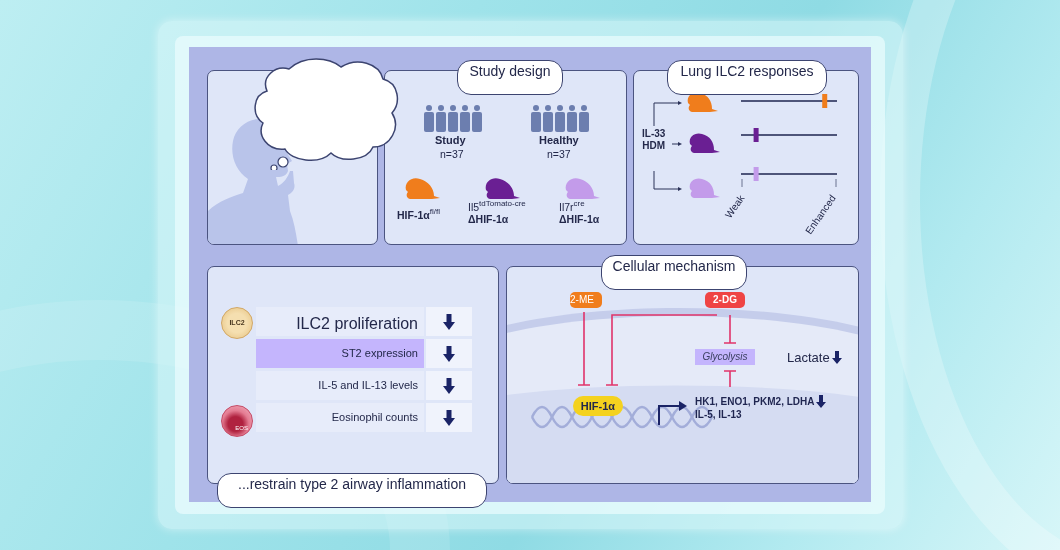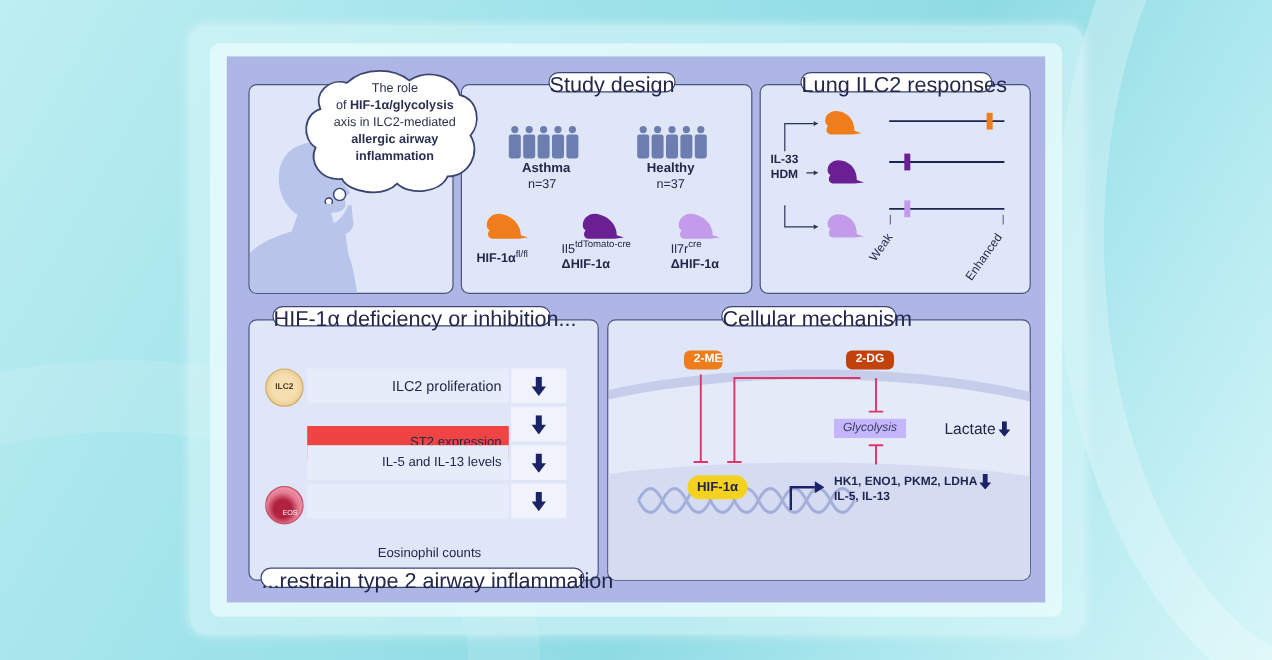--- a/index.html
+++ b/index.html
@@ -5,21 +5,21 @@
   *{box-sizing:border-box;margin:0;padding:0}
   body{width:1060px;height:550px;overflow:hidden;font-family:"Liberation Sans",sans-serif;
     background:linear-gradient(120deg,#bdeef2 0%,#9fe3ea 35%,#8fdbe4 60%,#b2eaf0 80%,#d7f6f8 100%);position:relative}
   .swoosh{position:absolute;border-radius:50%;pointer-events:none}
   .outer-card{position:absolute;left:158px;top:21px;width:745px;height:508px;border-radius:14px;
     background:rgba(220,248,250,0.55);box-shadow:0 0 10px rgba(255,255,255,0.5)}
   .inner-card{position:absolute;left:175px;top:36px;width:710px;height:478px;border-radius:8px;background:rgba(235,252,253,0.7)}
   .canvas{position:absolute;left:189px;top:47px;width:682px;height:455px;background:#aeb6e6}
   .panel{position:absolute;background:#dfe6f8;border:1.5px solid #4b5480;border-radius:7px;overflow:hidden}
   .pill{position:absolute;background:#fff;border:1.5px solid #3c4470;border-radius:14px;color:#23284a;
-    font-size:18px;text-align:center;line-height:20px;height:17px;white-space:nowrap;z-index:5}
+    font-size:14px;text-align:center;line-height:20px;height:35px;white-space:nowrap;z-index:5}
   .txt{position:absolute;color:#23284a;white-space:nowrap}
   .bold{font-weight:bold}
 </style>
 </head>
 <body>
 
 <div class="swoosh" style="left:-250px;top:300px;width:700px;height:500px;border:60px solid rgba(255,255,255,0.12)"></div>
 <div class="swoosh" style="left:880px;top:-200px;width:500px;height:800px;border:40px solid rgba(255,255,255,0.25)"></div>
 
 <div class="outer-card"></div>
@@ -34,27 +34,20 @@
     </svg>
   </div>
 
   
   <svg width="160" height="115" style="position:absolute;left:60px;top:8px;z-index:6">
     <path d="M40,14 C55,0 80,2 92,12 C108,2 130,8 134,24 C150,28 152,48 143,58 C152,72 142,92 124,92 C118,106 92,108 82,98 C70,110 42,106 36,94 C18,96 8,80 14,68 C2,60 4,40 18,36 C12,22 26,10 40,14 Z" fill="#fff" stroke="#3c4470" stroke-width="1.5"></path>
     <circle cx="34" cy="107" r="5" fill="#fff" stroke="#3c4470" stroke-width="1.2"></circle>
     <circle cx="25" cy="113" r="3" fill="#fff" stroke="#3c4470" stroke-width="1.2"></circle>
   </svg>
   <circle></circle>
-  <div style="position:absolute;left:76px;top:20px;width:128px;text-align:center;font-size:10.5px;line-height:14px;color:#2a3050;z-index:7">
-    <div>The role</div>
-    <div><span>of </span><b>HIF-1α/glycolysis</b></div>
-    <div>axis in ILC2-mediated</div>
-    <div class="bold">allergic airway</div>
-    <div class="bold">inflammation</div>
-  </div>
 
   
   <div class="panel" style="left:195px;top:23px;width:243px;height:175px">
     <svg width="60" height="28" style="position:absolute;left:38px;top:34px">
       <g fill="#6c7eaf">
         <circle cx="6" cy="3" r="3"></circle>
           <rect x="1" y="7" width="10" height="20" rx="2"></rect>
         <circle cx="18" cy="3" r="3"></circle>
           <rect x="13" y="7" width="10" height="20" rx="2"></rect>
         <circle cx="30" cy="3" r="3"></circle>
@@ -72,21 +65,21 @@
         <circle cx="18" cy="3" r="3"></circle>
           <rect x="13" y="7" width="10" height="20" rx="2"></rect>
         <circle cx="30" cy="3" r="3"></circle>
           <rect x="25" y="7" width="10" height="20" rx="2"></rect>
         <circle cx="42" cy="3" r="3"></circle>
           <rect x="37" y="7" width="10" height="20" rx="2"></rect>
         <circle cx="54" cy="3" r="3"></circle>
           <rect x="49" y="7" width="10" height="20" rx="2"></rect>
       </g>
     </svg>
-    <div class="txt bold" style="left:50px;top:63px;font-size:11px">Asthma</div>
+    <div class="txt bold" style="left:50px;top:63px;font-size:11px">Study</div>
     <div class="txt" style="left:55px;top:77px;font-size:10.5px">n=37</div>
     <div class="txt bold" style="left:154px;top:63px;font-size:11px">Healthy</div>
     <div class="txt" style="left:162px;top:77px;font-size:10.5px">n=37</div>
 
     <svg width="40" height="26" style="position:absolute;left:17px;top:105px">
       <path d="M4,14 C2,6 10,0 18,3 C26,5 32,12 32,20 L38,22 L30,23 L8,23 C4,22 4,18 6,16 Z" fill="#f07d1c"></path>
     </svg>
     <svg width="40" height="26" style="position:absolute;left:97px;top:105px">
       <path d="M4,14 C2,6 10,0 18,3 C26,5 32,12 32,20 L38,22 L30,23 L8,23 C4,22 4,18 6,16 Z" fill="#6a1f93"></path>
     </svg>
@@ -142,54 +135,53 @@
     <div class="txt" style="left:164px;top:138px;font-size:10px;transform:rotate(-55deg)">Enhanced</div>
   </div>
   <div class="pill" style="left:478px;top:13px;width:160px">Lung ILC2 responses</div>
 
   
   <div class="panel" style="left:18px;top:219px;width:292px;height:218px">
     <div style="position:absolute;left:13px;top:40px;width:32px;height:32px;border-radius:50%;background:radial-gradient(circle,#f5dfb0 45%,#e4bf7c 100%);border:1px solid #d2a866;font-size:7px;font-weight:bold;color:#4a3820;text-align:center;line-height:30px"><span>ILC2</span></div>
     <div style="position:absolute;left:13px;top:138px;width:32px;height:32px;border-radius:50%;background:radial-gradient(circle at 45% 60%,#b0223f 30%,#e47c92 55%,#f3b6c3 100%);border:1px solid #c54b66;font-size:6px;color:#fff;text-align:right;line-height:44px;padding-right:4px"><span>EOS</span></div>
     <div id="def-rows">
         <div style="position: absolute; left: 48px; top: 40px; width: 168px; height: 29px; background: rgb(231, 236, 250);">
-          <div style="position: absolute; right: 6px; top: 8px; font-size: 12px; color: rgb(35, 40, 74); white-space: nowrap;">ILC2 proliferation</div>
+          <div style="position: absolute; right: 6px; top: 8px; font-size: 16px; color: rgb(35, 40, 74); white-space: nowrap;">ILC2 proliferation</div>
         </div>
         <div style="position: absolute; left: 218px; top: 40px; width: 46px; height: 29px; background: rgb(240, 243, 252);">
           <svg width="12" height="16" style="position:absolute;left:17px;top:7px">
             <path d="M3.5,0 H8.5 V8 H12 L6,16 L0,8 H3.5 Z" fill="#1a2366"></path>
           </svg>
         </div>
-        <div style="position: absolute; left: 48px; top: 72px; width: 168px; height: 29px; background: #ef4444; margin-top: 16px;">
+        <div style="position: absolute; left: 48px; top: 72px; width: 168px; height: 29px; background: #c4b5fd;">
           <div style="position: absolute; right: 6px; top: 8px; font-size: 11px; color: rgb(35, 40, 74); white-space: nowrap;">ST2 expression</div>
         </div>
         <div style="position: absolute; left: 218px; top: 72px; width: 46px; height: 29px; background: rgb(240, 243, 252);">
           <svg width="12" height="16" style="position:absolute;left:17px;top:7px">
             <path d="M3.5,0 H8.5 V8 H12 L6,16 L0,8 H3.5 Z" fill="#1a2366"></path>
           </svg>
         </div>
         <div style="position: absolute; left: 48px; top: 104px; width: 168px; height: 29px; background: rgb(231, 236, 250);">
           <div style="position: absolute; right: 6px; top: 8px; font-size: 11px; color: rgb(35, 40, 74); white-space: nowrap;">IL-5 and IL-13 levels</div>
         </div>
         <div style="position: absolute; left: 218px; top: 104px; width: 46px; height: 29px; background: rgb(240, 243, 252);">
           <svg width="12" height="16" style="position:absolute;left:17px;top:7px">
             <path d="M3.5,0 H8.5 V8 H12 L6,16 L0,8 H3.5 Z" fill="#1a2366"></path>
           </svg>
         </div>
         <div style="position: absolute; left: 48px; top: 136px; width: 168px; height: 29px; background: rgb(231, 236, 250);">
-          <div style="position: absolute; right: 23px; top: 8px; font-size: 11px; color: rgb(35, 40, 74); white-space: nowrap; margin-top: 44px;">Eosinophil counts</div>
+          <div style="position: absolute; right: 6px; top: 8px; font-size: 11px; color: rgb(35, 40, 74); white-space: nowrap;">Eosinophil counts</div>
         </div>
         <div style="position: absolute; left: 218px; top: 136px; width: 46px; height: 29px; background: rgb(240, 243, 252);">
           <svg width="12" height="16" style="position:absolute;left:17px;top:7px">
             <path d="M3.5,0 H8.5 V8 H12 L6,16 L0,8 H3.5 Z" fill="#1a2366"></path>
           </svg>
         </div>
       </div>
   </div>
-  <div class="pill" style="left:38px;top:208px;width:232px">HIF-1α deficiency or inhibition...</div>
   <div class="pill" style="left:28px;top:426px;width:270px">...restrain type 2 airway inflammation</div>
 
   
   <div class="panel" style="left:317px;top:219px;width:353px;height:218px">
     <svg id="mech-svg" width="353" height="218" style="position:absolute;left:0;top:0">
       <path d="M0,58 C100,35 250,35 353,60 L353,218 L0,218 Z" fill="#c5cdeb"></path>
       <path d="M0,66 C100,43 250,43 353,68 L353,218 L0,218 Z" fill="#e5eaf8"></path>
       <path d="M0,128 C100,115 250,115 353,130 L353,218 L0,218 Z" fill="#d5dcf2"></path>
       <g stroke="#e0336a" stroke-width="1.6" fill="none">
         <line x1="77" y1="45" x2="77" y2="118"></line>
@@ -201,22 +193,22 @@
         <line x1="223" y1="120" x2="223" y2="104"></line>
           <line x1="217" y1="104" x2="229" y2="104"></line>
       </g>
       <g stroke="#9ea9d7" stroke-width="2.5" fill="none" opacity="0.9">
         <path d="M25,150 Q35,170 45,150 Q55,130 65,150 Q75,170 85,150 Q95,130 105,150 Q115,170 125,150 Q135,130 145,150 Q155,170 165,150 Q175,130 185,150 Q195,170 205,150"></path>
         <path d="M25,150 Q35,130 45,150 Q55,170 65,150 Q75,130 85,150 Q95,170 105,150 Q115,130 125,150 Q135,170 145,150 Q155,130 165,150 Q175,170 185,150 Q195,130 205,150"></path>
       </g>
       <path d="M152,158 L152,139 L172,139" stroke="#1a2366" stroke-width="2" fill="none"></path>
       <polygon points="172,134 180,139 172,144" fill="#1a2366"></polygon>
     </svg>
-    <div style="position:absolute;left:63px;top:25px;width:32px;height:16px;border-radius:5px;background:#f07d1c;color:#fff;font-size:10px;font-weight:bold;text-align:right;line-height:16px">2-ME</div>
-    <div style="position:absolute;left:198px;top:25px;width:40px;height:16px;border-radius:5px;background:#c2410c;color:#fff;font-size:10px;font-weight:bold;text-align:center;line-height:16px">2-DG</div>
+    <div style="position:absolute;left:63px;top:25px;width:32px;height:16px;border-radius:5px;background:#f07d1c;color:#fff;font-size:10px;font-weight:normal;text-align:left;line-height:16px">2-ME</div>
+    <div style="position:absolute;left:198px;top:25px;width:40px;height:16px;border-radius:5px;background:#ef4444;color:#fff;font-size:10px;font-weight:bold;text-align:center;line-height:16px">2-DG</div>
     <div style="position:absolute;left:188px;top:82px;width:60px;height:16px;background:#c4b5fd;color:#3b4060;font-size:10px;font-style:italic;text-align:center;line-height:16px">Glycolysis</div>
     <div style="position:absolute;left:280px;top:83px;font-size:13px;color:#23284a;display:flex;align-items:center">
         <span>Lactate</span>
       <svg width="10" height="13" style="margin-left:2px">
           <path d="M3,0 H7 V7 H10 L5,13 L0,7 H3 Z" fill="#1a2366"></path>
         </svg>
       </div>
     <div style="position:absolute;left:66px;top:129px;width:50px;height:20px;border-radius:10px;background:#f4d21f;color:#23284a;font-size:11px;font-weight:bold;text-align:center;line-height:20px">HIF-1α</div>
     <div style="position:absolute;left:188px;top:128px;font-size:10px;font-weight:bold;color:#1f2550;line-height:13px">
       <div style="display:flex;align-items:center">

